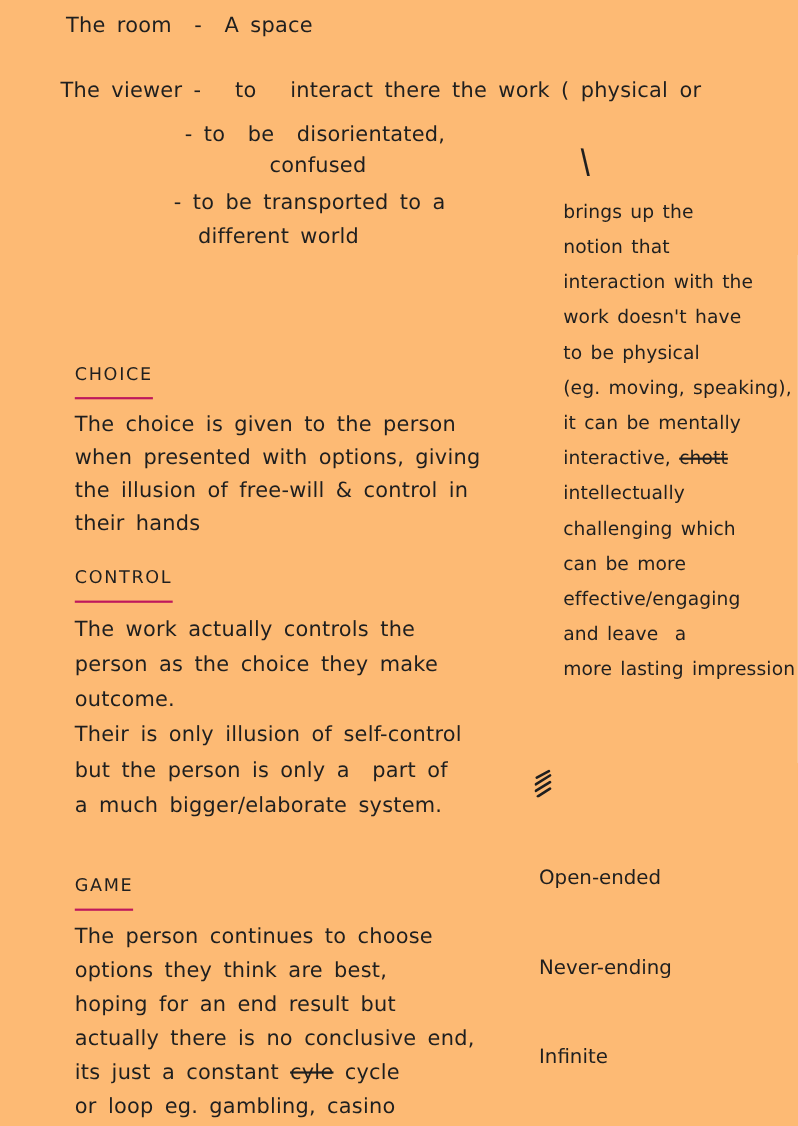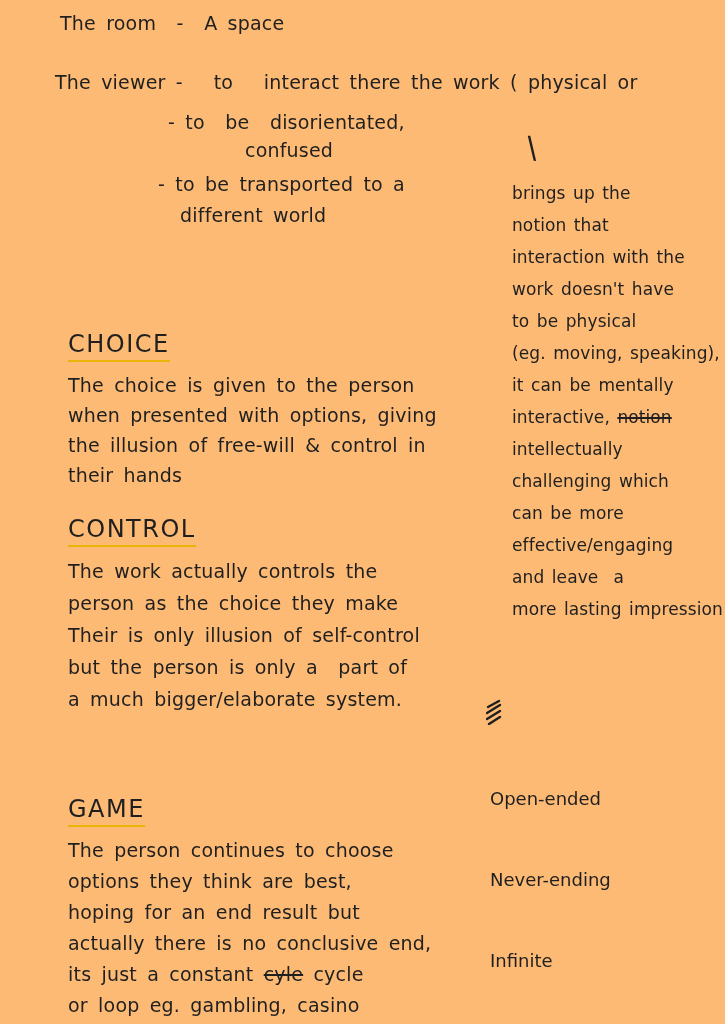--- a/index.html
+++ b/index.html
@@ -21,24 +21,24 @@
     font-size: 19px;
     word-spacing: 4px;
     letter-spacing: 0.2px;
     line-height: 1.2;
   }
 
   .block { position: absolute; }
   .block .line { white-space: pre; }
 
   .heading {
-    font-size: 24px;
+    font-size: 16px;
     letter-spacing: 1.5px;
-    border-bottom: 2px solid #eab308;
-    padding-bottom: 2px;
+    border-bottom: 2px solid #be185d;
+    padding-bottom: 12px;
     display: inline-block;
   }
 
   .section-lines { margin-top: 8px; font-size: 19px; word-spacing: 4px; letter-spacing: 0.2px; }
   #choice-section  .section-lines { line-height: 30px; }
   #control-section .section-lines { line-height: 32px; }
   #game-section    .section-lines { line-height: 31px; }
 
   #room-line        { left: 60px;  top: 12px; }
   #viewer-line      { left: 55px;  top: 71px; }
@@ -86,21 +86,21 @@
   <div class="hw" id="bullet-world">different world</div>
 
   <div class="block" id="side-note">
     <div class="line">brings up the</div>
     <div class="line">notion that</div>
     <div class="line">interaction with the</div>
     <div class="line">work doesn't have</div>
     <div class="line">to be physical</div>
     <div class="line">(eg. moving, speaking),</div>
     <div class="line">it can be mentally</div>
-    <div class="line"><span>interactive, </span><s>notion</s></div>
+    <div class="line"><span>interactive, </span><s>chott</s></div>
     <div class="line">intellectually</div>
     <div class="line">challenging which</div>
     <div class="line">can be more</div>
     <div class="line">effective/engaging</div>
     <div class="line">and leave  a</div>
     <div class="line">more lasting impression</div>
   </div>
 
   <div class="block" id="choice-section">
     <div class="heading">CHOICE</div>
@@ -110,20 +110,21 @@
       <div class="line">the illusion of free-will &amp; control in</div>
       <div class="line">their hands</div>
     </div>
   </div>
 
   <div class="block" id="control-section">
     <div class="heading">CONTROL</div>
     <div class="section-lines">
       <div class="line">The work actually controls the</div>
       <div class="line">person as the choice they make</div>
+      <div class="line">outcome.</div>
       <div class="line">Their is only illusion of self-control</div>
       <div class="line">but the person is only a  part of</div>
       <div class="line">a much bigger/elaborate system.</div>
     </div>
   </div>
 
   <div class="block" id="game-section">
     <div class="heading">GAME</div>
     <div class="section-lines">
       <div class="line">The person continues to choose</div>

